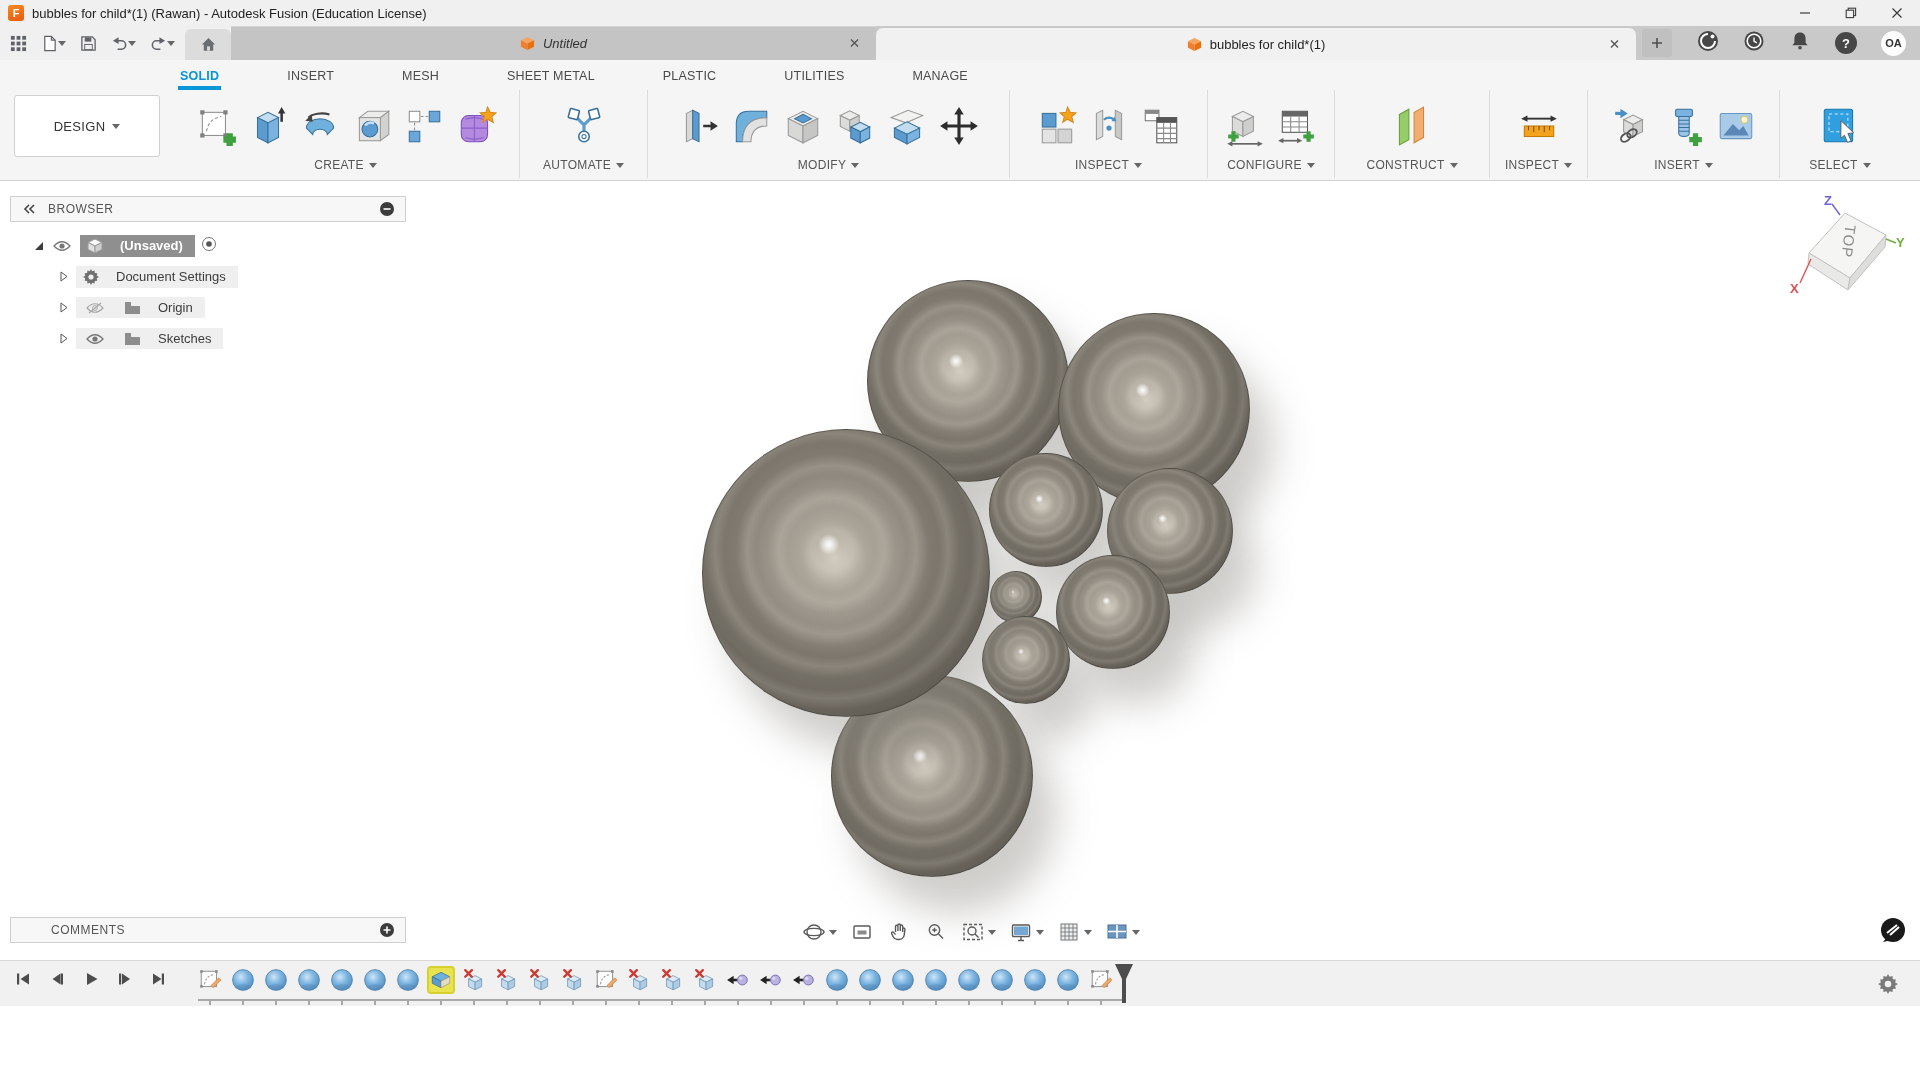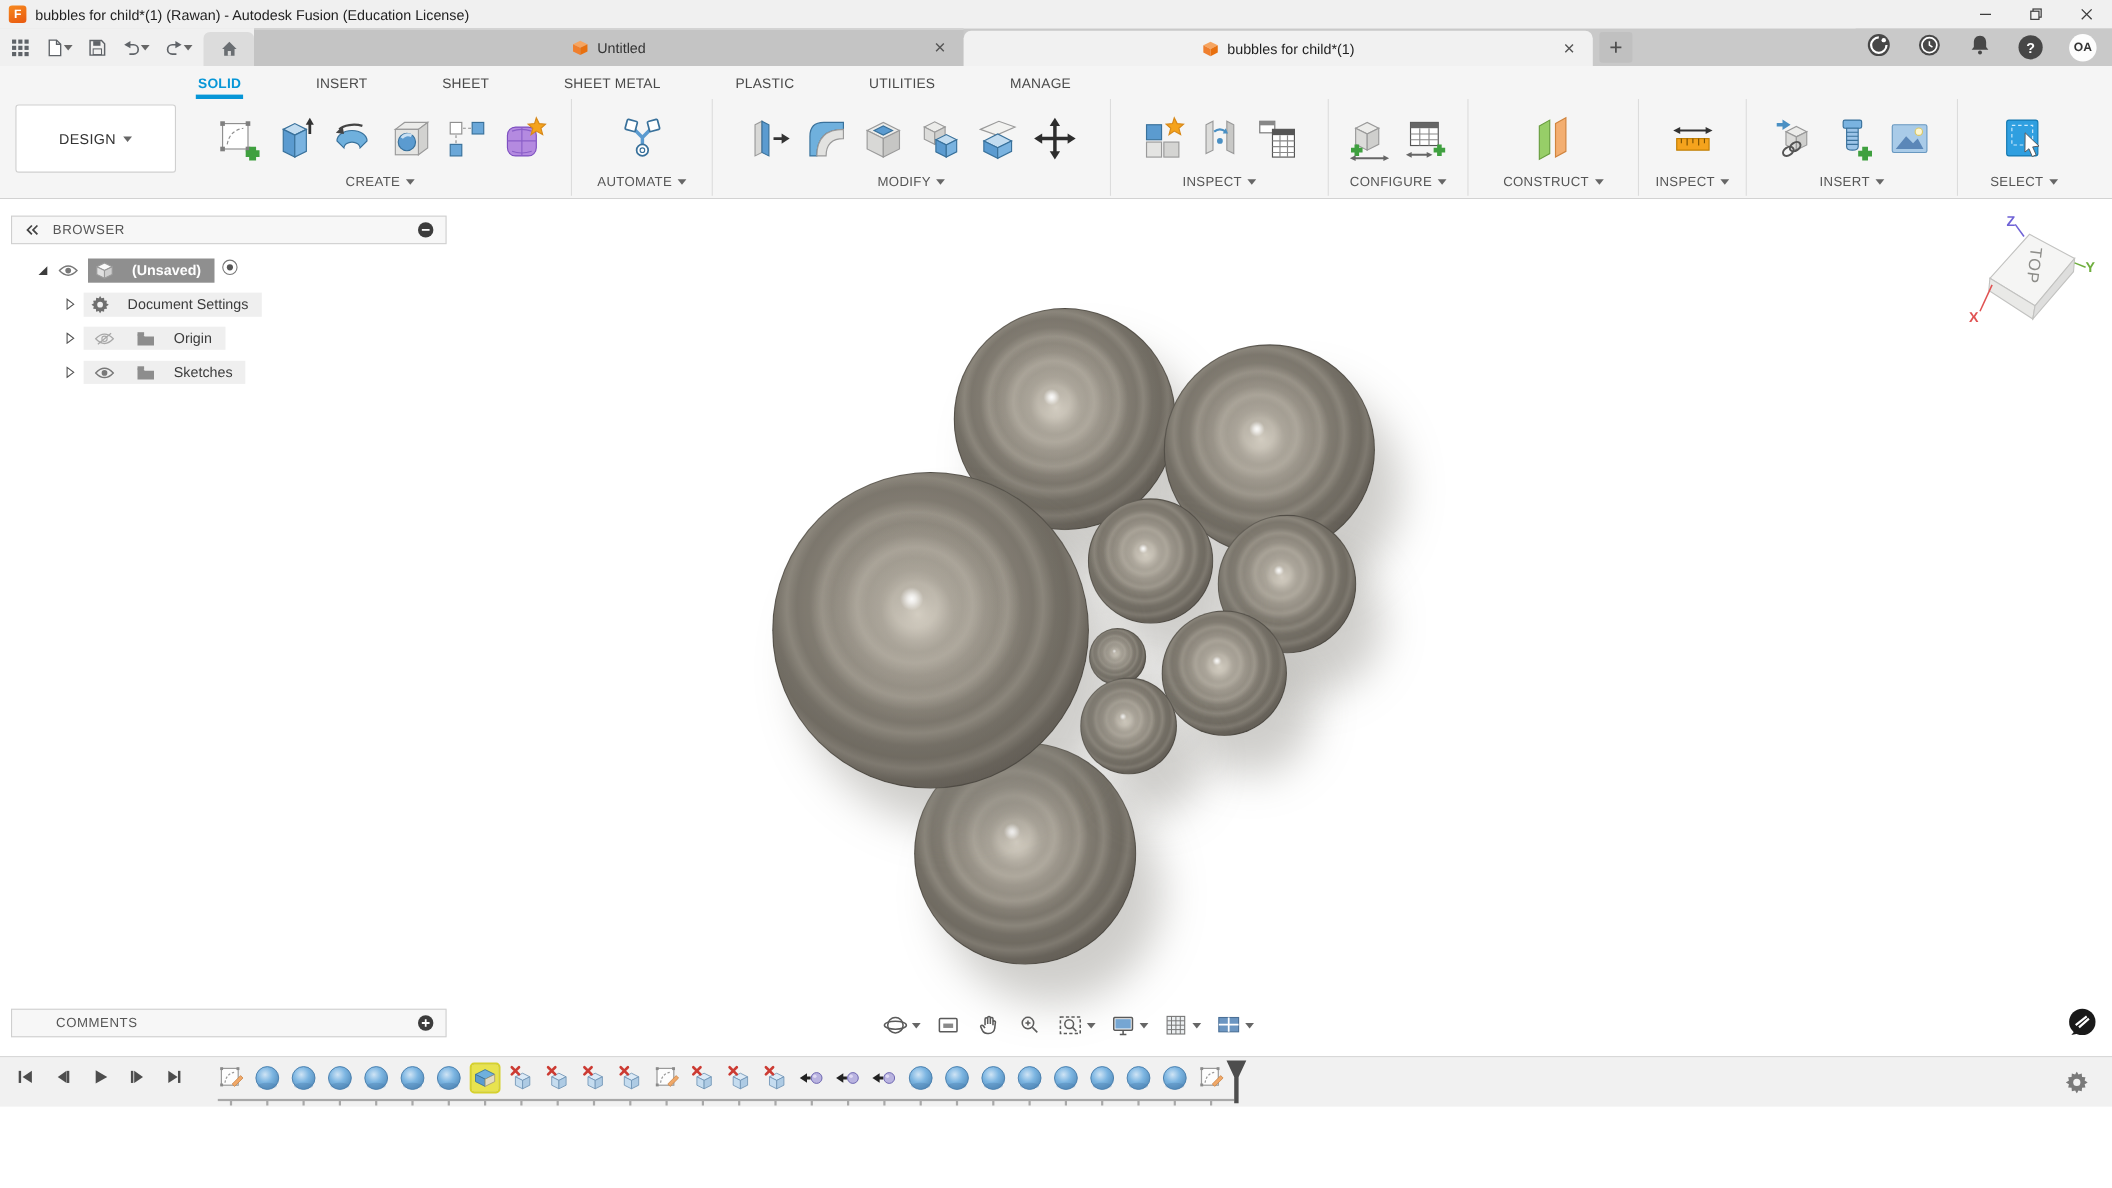--- a/index.html
+++ b/index.html
@@ -16,22 +16,22 @@
   .win-controls{margin-left:auto;display:flex;height:100%;}
   .win-btn{width:46px;height:100%;display:flex;align-items:center;justify-content:center;}
 
   
   .appbar{position:absolute;left:0;top:26px;width:100%;height:34px;background:#f0f0f0;display:flex;align-items:stretch;}
   .qat{display:flex;align-items:center;gap:6px;padding:0 6px;}
   .qat .qbtn{display:flex;align-items:center;padding:3px 4px;border-radius:3px;}
   .home-seg{width:46px;background:#dcdcdc;border-radius:6px 6px 0 0;display:flex;align-items:center;justify-content:center;margin-top:3px;}
   .tabstrip{flex:1;background:#c9c9c9;display:flex;align-items:stretch;min-width:0;}
   .doc-tab{display:flex;align-items:center;justify-content:center;gap:8px;font-size:13px;position:relative;}
-  .doc-tab.inactive{width:645px;background:#c4c4c4;color:#333;box-shadow:inset 0 1px 0 #d6d6d6;}
-  .doc-tab.active{width:572px;background:#f1f1f1;color:#1f1f1f;border-radius:7px 7px 0 0;margin-top:2px;}
+  .doc-tab.inactive{width:645px;background:#c4c4c4;color:#333;box-shadow:inset 0 1px 0 #d6d6d6;font-style:italic;}
+  .doc-tab.active{width:760px;background:#f1f1f1;color:#1f1f1f;border-radius:7px 7px 0 0;margin-top:2px;}
   .tab-close{position:absolute;right:14px;top:50%;transform:translateY(-50%);padding:3px;border-radius:2px;display:flex;}
   .new-tab{width:30px;height:28px;margin:3px 4px 0 6px;background:#c0c0c0;border:none;border-radius:3px;
     display:flex;align-items:center;justify-content:center;}
   .top-icons{display:flex;align-items:center;gap:24px;background:#c9c9c9;padding:0 14px 0 10px;}
   .circle-glyph{width:22px;height:22px;border-radius:50%;background:#474747;color:#fff;font-size:13px;font-weight:bold;
     display:flex;align-items:center;justify-content:center;}
   .avatar{width:25px;height:25px;border-radius:50%;background:#fdfdfd;color:#333;font-size:11px;font-weight:bold;
     display:flex;align-items:center;justify-content:center;}
 
   
@@ -262,21 +262,21 @@
   <div class="ribbon">
     <div class="workspace">
       <button>
         <span>DESIGN</span>
         <span class="caret"></span>
       </button>
     </div>
     <div class="ribbon-tabs">
       <span class="ribbon-tab active">SOLID</span>
       <span class="ribbon-tab">INSERT</span>
-      <span class="ribbon-tab">SHEET</span>
+      <span class="ribbon-tab">MESH</span>
       <span class="ribbon-tab">SHEET METAL</span>
       <span class="ribbon-tab">PLASTIC</span>
       <span class="ribbon-tab">UTILITIES</span>
       <span class="ribbon-tab">MANAGE</span>
     </div>
     <div class="ribbon-groups">
 
       <div class="grp" style="width:348px">
         <div class="grp-icons">
           <button class="tool">

